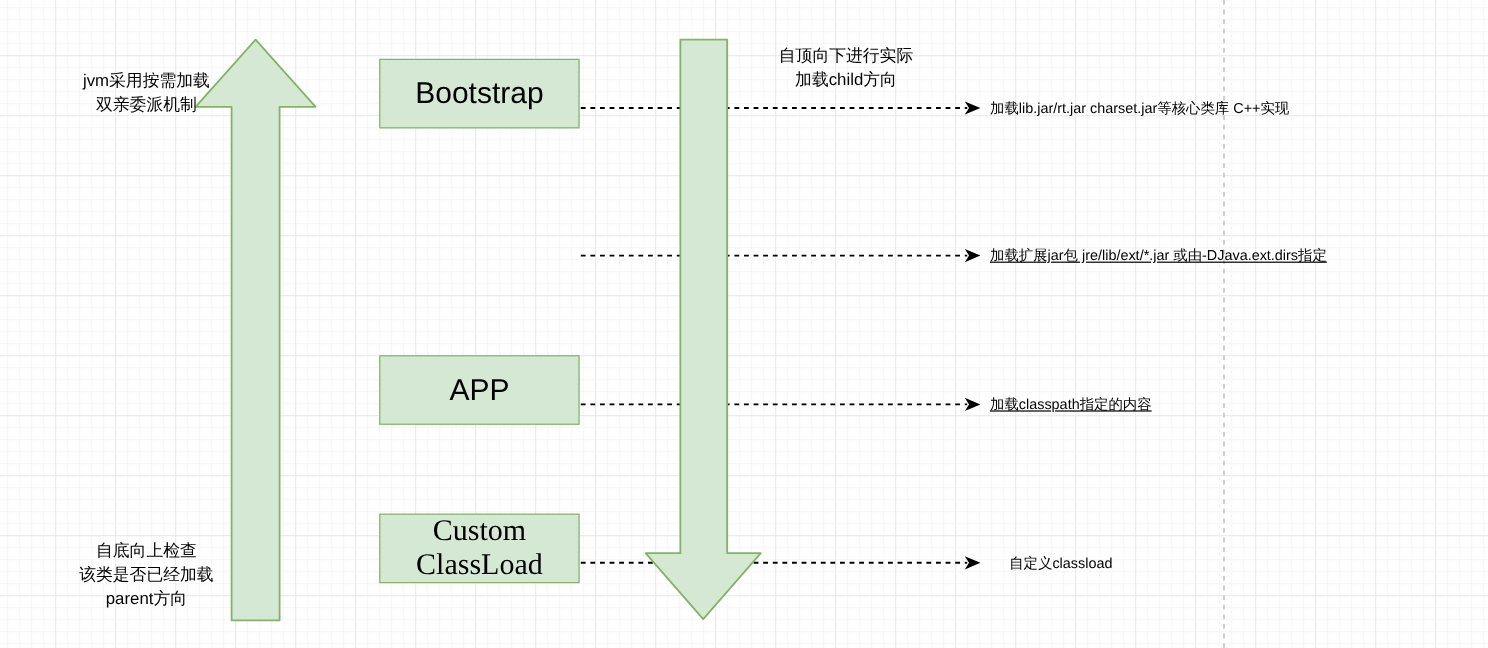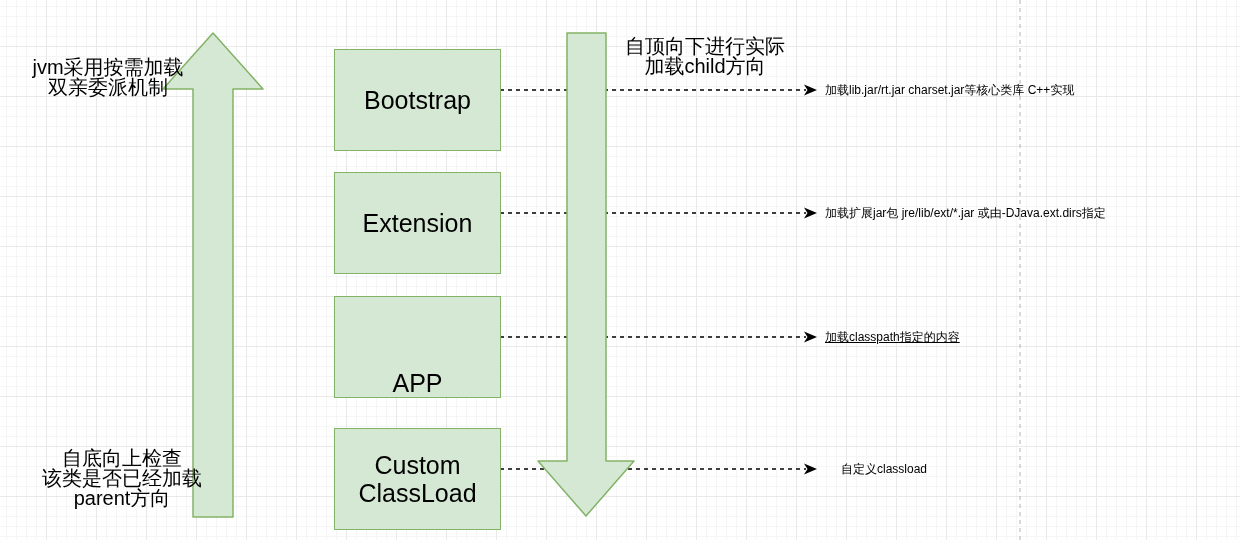--- a/index.html
+++ b/index.html
@@ -31,59 +31,58 @@
     position: absolute;
     pointer-events: none;
   }
   .up-arrow   { left: 160px; top: 30px; width: 106px; height: 490px; }
   .down-arrow { left: 532px; top: 30px; width: 110px; height: 490px; }
 
   .note {
     position: absolute;
     text-align: center;
     white-space: pre-line;
-    font-size: 20px;
+    font-size: 14px;
     line-height: 20px;
     color: #000;
   }
-  .note-left-top    { left: 8px;  top: 57px;  width: 200px; }
+  .note-left-top    { left: 22px;  top: 57px;  width: 200px; }
   .note-left-bottom { left: 18px;  top: 448px; width: 208px; }
   .note-down-dir    { left: 596px; top: 36px;  width: 218px; }
 
   .loader-box {
     position: absolute;
     left: 316px;
     width: 167px;
-    height: 102px;
+    height: 58px;
     background: #d5e8d4;
     border: 1.5px solid #82b366;
     display: flex;
     align-items: center;
     justify-content: center;
     text-align: center;
     font-size: 25px;
     line-height: 28px;
     white-space: pre-line;
-    margin-left: 18px;
   }
   .box-1 { top: 49px; }
   .box-2 { top: 172px; }
-  .box-3 { top: 296px; align-items: flex-end; }
-  .box-4 { top: 428px; }
+  .box-3 { top: 296px; }
+  .box-4 { top: 428px; font-family: Liberation Serif, serif; }
 
   .row-desc {
     position: absolute;
     left: 825px;
     width: 410px;
     font-size: 12px;
     line-height: 22px;
     white-space: nowrap;
   }
   .desc-1 { top: 79px; }
-  .desc-2 { top: 202px; }
+  .desc-2 { top: 202px; text-decoration: underline; }
   .desc-3 { top: 326px; text-decoration: underline; }
   .desc-4 { top: 458px; margin-left: 16px; }
 </style>
 </head>
 <body>
 
 <div class="canvas">
 
   <svg class="overlay">
     <g>
@@ -119,23 +118,20 @@
   <div class="note note-left-bottom">自底向上检查
 该类是否已经加载
 parent方向</div>
 
   <div class="note note-down-dir">自顶向下进行实际
 加载child方向</div>
 
   <div class="loader-box box-1">
     <span>Bootstrap</span>
   </div>
-  <div class="loader-box box-2">
-    <span>Extension</span>
-  </div>
   <div class="loader-box box-3">
     <span>APP</span>
   </div>
   <div class="loader-box box-4">
     <span>Custom
 ClassLoad</span>
   </div>
 
   <div class="row-desc desc-1">加载lib.jar/rt.jar charset.jar等核心类库 C++实现</div>
   <div class="row-desc desc-2">加载扩展jar包 jre/lib/ext/*.jar 或由-DJava.ext.dirs指定</div>

